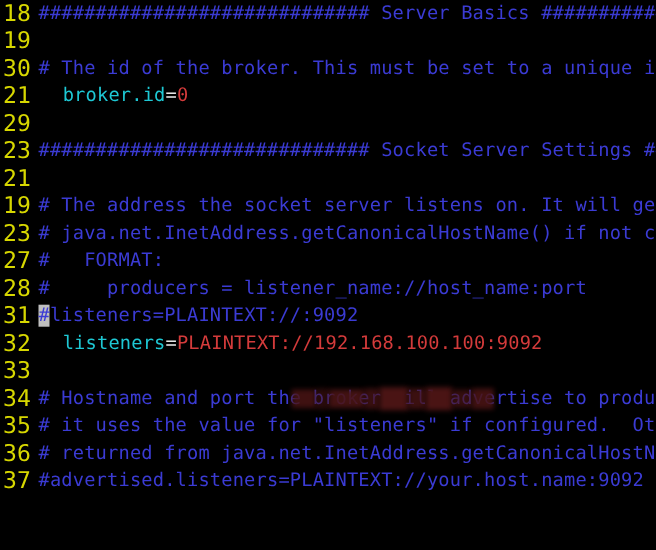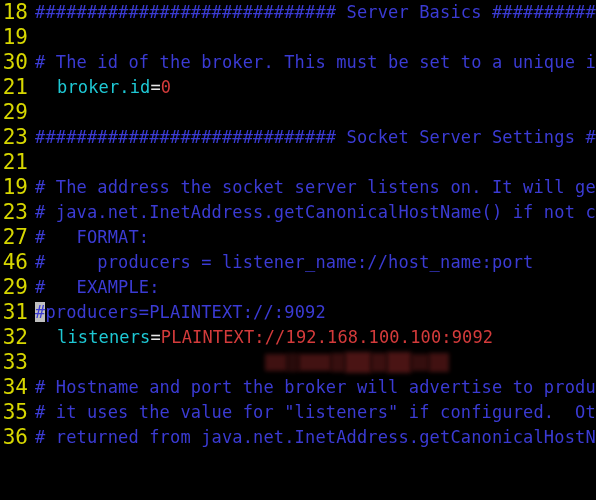--- a/index.html
+++ b/index.html
@@ -75,28 +75,28 @@
       <div class="line"><span class="lineno">18</span><span class="linetext"><span class="tok-comment">############################# Server Basics #############################</span></span></div>
       <div class="line"><span class="lineno">19</span><span class="linetext"></span></div>
       <div class="line"><span class="lineno">30</span><span class="linetext"><span class="tok-comment"># The id of the broker. This must be set to a unique integer for each broker.</span></span></div>
       <div class="line"><span class="lineno">21</span><span class="linetext"><span class="tok-key">broker.id</span><span class="tok-eq">=</span><span class="tok-value">0</span></span></div>
       <div class="line"><span class="lineno">29</span><span class="linetext"></span></div>
       <div class="line"><span class="lineno">23</span><span class="linetext"><span class="tok-comment">############################# Socket Server Settings #############################</span></span></div>
       <div class="line"><span class="lineno">21</span><span class="linetext"></span></div>
       <div class="line"><span class="lineno">19</span><span class="linetext"><span class="tok-comment"># The address the socket server listens on. It will get the value returned from</span></span></div>
       <div class="line"><span class="lineno">23</span><span class="linetext"><span class="tok-comment"># java.net.InetAddress.getCanonicalHostName() if not configured.</span></span></div>
       <div class="line"><span class="lineno">27</span><span class="linetext"><span class="tok-comment">#   FORMAT:</span></span></div>
-      <div class="line"><span class="lineno">46</span><span class="linetext"><span class="tok-comment">#     producers = listener_name://host_name:port</span></span></div>
-      <div class="line"><span class="lineno">29</span><span class="linetext"><span class="tok-comment">#   EXAMPLE:</span></span></div>
-      <div class="line"><span class="lineno">31</span><span class="linetext"><span class="cursor">#</span><span class="tok-comment">producers=PLAINTEXT://:9092</span></span></div>
+      <div class="line"><span class="lineno">28</span><span class="linetext"><span class="tok-comment">#     producers = listener_name://host_name:port</span></span></div>
+      <div class="line"><span class="lineno">31</span><span class="linetext"><span class="cursor">#</span><span class="tok-comment">listeners=PLAINTEXT://:9092</span></span></div>
       <div class="line"><span class="lineno">32</span><span class="linetext"><span class="tok-key">listeners</span><span class="tok-eq">=</span><span class="tok-value">PLAINTEXT://1</span><span class="tok-value">92.168.</span><span class="tok-value">100</span><span class="tok-value">.</span><span class="tok-value">1</span><span class="tok-value">00</span><span class="tok-value">:9092</span></span></div>
       <div class="line"><span class="lineno">33</span><span class="linetext"></span></div>
       <div class="line"><span class="lineno">34</span><span class="linetext"><span class="tok-comment"># Hostname and port the broker will advertise to producers and consumers. If not set,</span></span></div>
       <div class="line"><span class="lineno">35</span><span class="linetext"><span class="tok-comment"># it uses the value for "listeners" if configured.  Otherwise, it will use the value</span></span></div>
       <div class="line"><span class="lineno">36</span><span class="linetext"><span class="tok-comment"># returned from java.net.InetAddress.getCanonicalHostName().</span></span></div>
+      <div class="line"><span class="lineno">37</span><span class="linetext"><span class="tok-comment">#advertised.listeners=PLAINTEXT://your.host.name:9092</span></span></div>
     </div>
   <div class="redaction" id="redaction-layer" style="left: 0px; top: 350px; width: 596px; height: 25px;">
       <div class="redact-blob" style="left: 265px; top: 4px; width: 22px; height: 17px; background: rgb(74, 20, 20); opacity: 0.85;"></div>
       <div class="redact-blob" style="left: 287px; top: 3px; width: 12px; height: 19px; background: rgb(74, 20, 20); opacity: 0.55;"></div>
       <div class="redact-blob" style="left: 299px; top: 4px; width: 32px; height: 17px; background: rgb(74, 20, 20); opacity: 0.9;"></div>
       <div class="redact-blob" style="left: 331px; top: 3px; width: 14px; height: 19px; background: rgb(74, 20, 20); opacity: 0.75;"></div>
       <div class="redact-blob" style="left: 345px; top: 2px; width: 26px; height: 21px; background: rgb(74, 20, 20); opacity: 1;"></div>
       <div class="redact-blob" style="left: 371px; top: 3px; width: 16px; height: 19px; background: rgb(74, 20, 20); opacity: 0.8;"></div>
       <div class="redact-blob" style="left: 387px; top: 2px; width: 24px; height: 21px; background: rgb(74, 20, 20); opacity: 1;"></div>
       <div class="redact-blob" style="left: 411px; top: 4px; width: 18px; height: 17px; background: rgb(74, 20, 20); opacity: 0.7;"></div>

